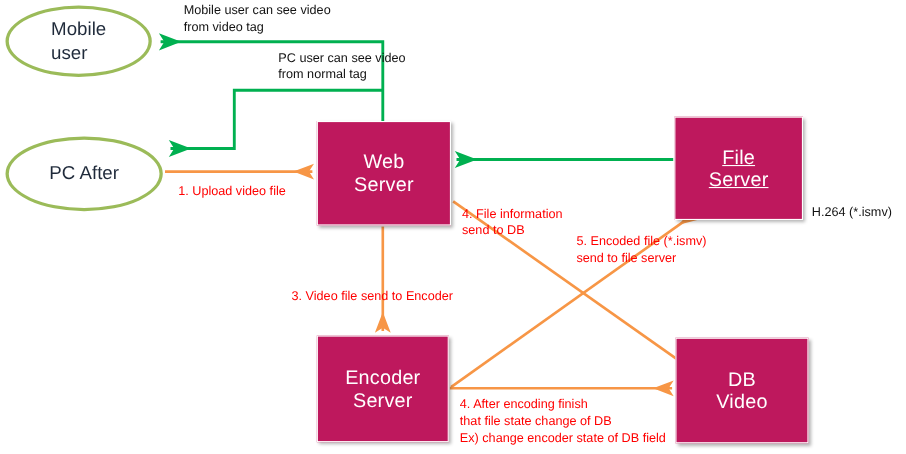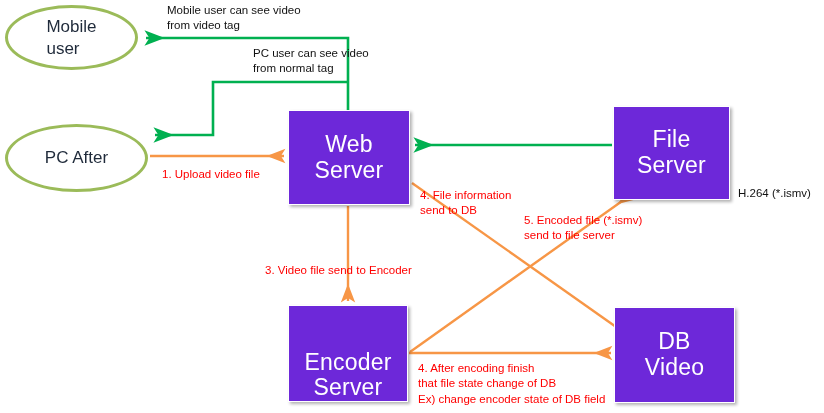--- a/index.html
+++ b/index.html
@@ -3,28 +3,28 @@
 <meta charset="utf-8">
 <title>Video Streaming Architecture Diagram</title>
 <style>
   html,body{margin:0;padding:0;background:#ffffff;}
   body{font-family:"Liberation Sans",sans-serif;}
   #stage{position:relative;width:824px;height:413px;background:#ffffff;overflow:hidden;}
 
   
   .node-box{
     position:absolute;
-    background:#6d28d9;
+    background:#be185d;
     border:1px solid #ffffff;
     box-shadow:2px 2px 3px rgba(0,0,0,0.30);
     display:flex;align-items:center;justify-content:center;
     text-align:center;
     color:#ffffff;
     font-family:"Liberation Sans",sans-serif;
-    font-size:23px;
+    font-size:18px;
     line-height:1.12;
     letter-spacing:.2px;
     z-index:6;
     box-sizing:border-box;
   }
   .node-box .lbl{display:block;white-space:pre-line;}
 
   
   .node-ellipse{
     position:absolute;
@@ -95,26 +95,26 @@
 
   <div class="node-ellipse" style="left:5px;top:124px;width:143px;height:68px;">
     <span class="lbl">PC After</span>
   </div>
 
   <div class="node-box" style="left:288px;top:110px;width:122px;height:95px;">
     <span class="lbl">Web
 Server</span>
   </div>
 
-  <div class="node-box" style="left:613px;top:106px;width:117px;height:94px;">
+  <div class="node-box" style="left:613px;top:106px;width:117px;height:94px;text-decoration:underline;">
     <span class="lbl">File
 Server</span>
   </div>
 
-  <div class="node-box" style="left:288px;top:305px;width:120px;height:97px;align-items:flex-end;">
+  <div class="node-box" style="left:288px;top:305px;width:120px;height:97px;">
     <span class="lbl">Encoder
 Server</span>
   </div>
 
   <div class="node-box" style="left:614px;top:307px;width:121px;height:96px;">
     <span class="lbl">DB
 Video</span>
   </div>
 
   <div class="note black" style="left:167px;top:3px;">Mobile user can see video

